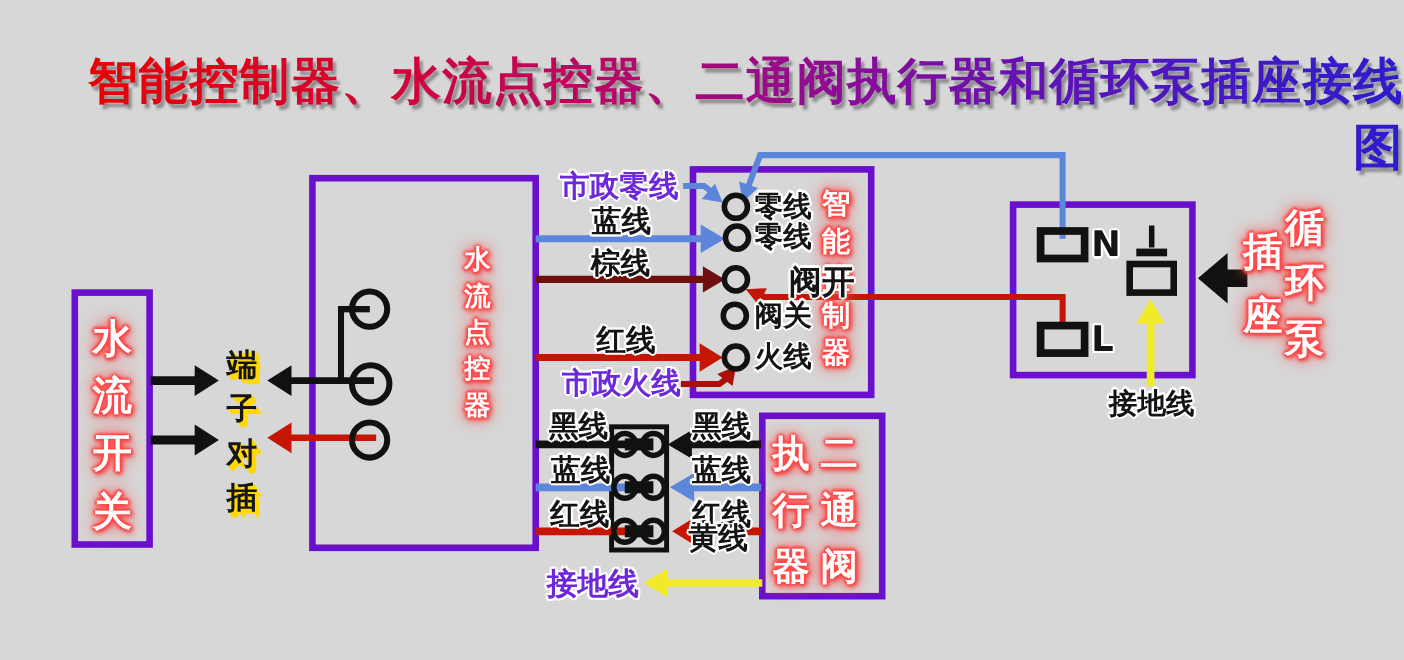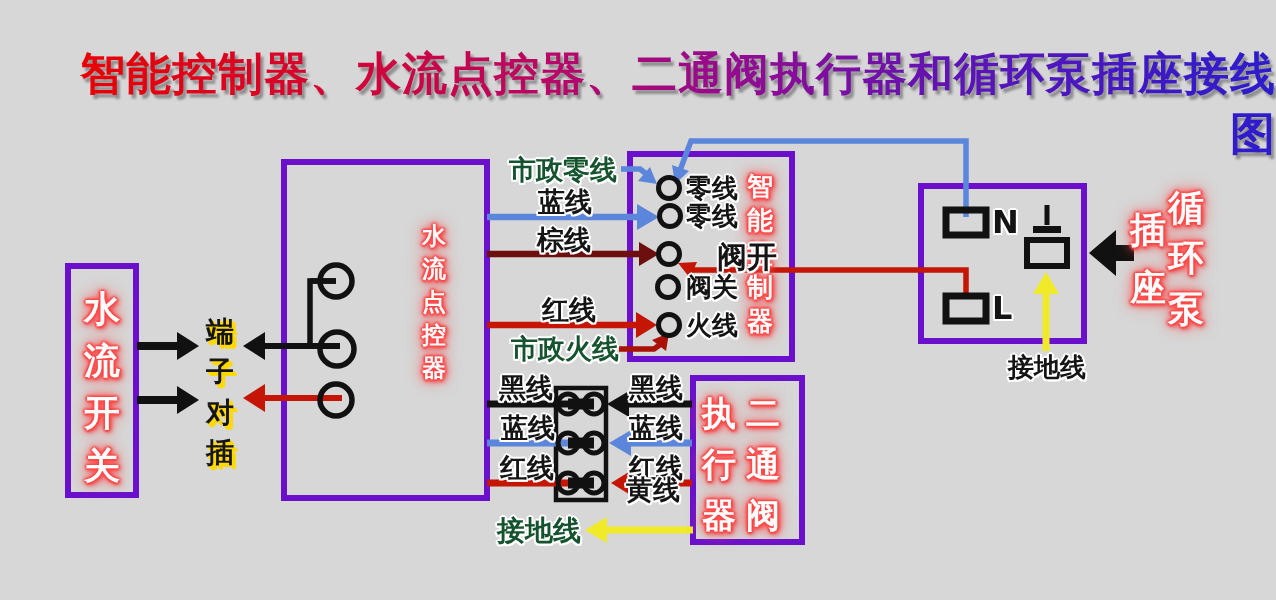--- a/index.html
+++ b/index.html
@@ -10,21 +10,21 @@
   .vtext{width:1em;word-break:break-all;white-space:normal;text-align:center;}
   
   .glow-red{color:#ffffff;
     text-shadow:0 0 3px #ff4444,0 0 6px #ff4444,0 0 12px #ff5555,0 0 18px #ff6666,
      -1.5px 0 2px #f44,1.5px 0 2px #f44,0 -1.5px 2px #f44,0 1.5px 2px #f44,2px 2px 5px #e03030;}
   
   .ow{color:#141414;
     text-shadow:2px 0 0 #fff,-2px 0 0 #fff,0 2px 0 #fff,0 -2px 0 #fff,
       1.5px 1.5px 0 #fff,-1.5px 1.5px 0 #fff,1.5px -1.5px 0 #fff,-1.5px -1.5px 0 #fff;}
   
-  .bluelbl{color:#14532d;
+  .bluelbl{color:#6d28d9;
     text-shadow:2px 0 0 #fff,-2px 0 0 #fff,0 2px 0 #fff,0 -2px 0 #fff,
       1.5px 1.5px 0 #fff,-1.5px 1.5px 0 #fff,1.5px -1.5px 0 #fff,-1.5px -1.5px 0 #fff;}
   
   .yelsh{color:#151515;text-shadow:3px 3px 0 #ffd900,4px 4px 0 #ffd900,2px 2px 0 #ffd900;}
   .title{position:absolute;left:58px;top:44px;z-index:3;font-size:45px;letter-spacing:1px;
     background:linear-gradient(90deg,#ea0000 0%,#d60330 22%,#b5076b 42%,#8d0c96 58%,#5a14b8 75%,#2c1ccd 100%);
     -webkit-background-clip:text;background-clip:text;color:transparent;
     filter:drop-shadow(3px 4px 1px rgba(95,95,95,0.6));text-align:right;}
 </style>
 </head>

